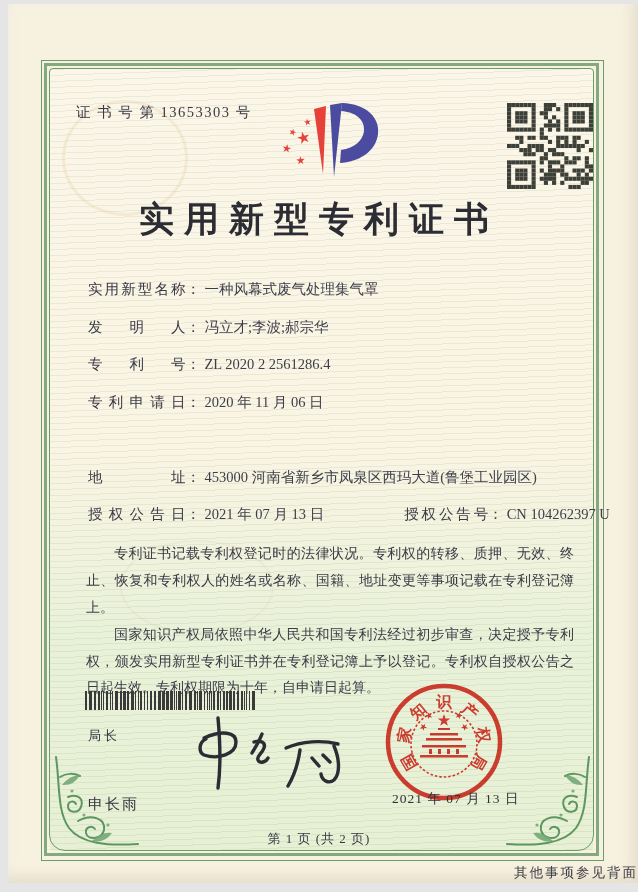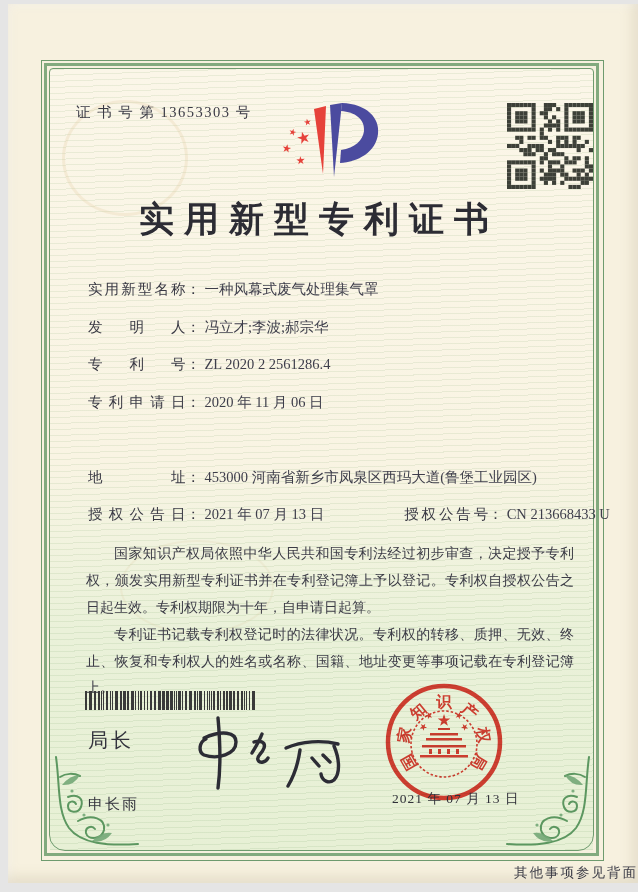--- a/index.html
+++ b/index.html
@@ -32,21 +32,21 @@
        letter-spacing:.5px;vertical-align:bottom;}
   .colon{color:#393944;}
   .val{color:#3e3e4b;margin-left:4px;}
   .lbl2{display:inline-block;width:84px;text-align:justify;text-align-last:justify;color:#393944;
         margin-left:80px;}
   .paras{position:absolute;left:86px;top:541px;width:488px;font-size:14px;line-height:1.92;
          color:#3b3b46;text-align:justify;}
   .paras p{margin:0;text-indent:2em;}
 
   .barcode{position:absolute;left:85px;top:691px;}
-  .signer-title{position:absolute;left:88px;top:727px;font-size:20px;letter-spacing:3px;color:#33333d;}
+  .signer-title{position:absolute;left:88px;top:727px;font-size:13px;letter-spacing:3px;color:#33333d;}
   .signer-name{position:absolute;left:88px;top:795px;font-size:15px;letter-spacing:2px;color:#33333d;}
   .signature{position:absolute;left:188px;top:708px;}
   .seal{position:absolute;left:382px;top:682px;opacity:.94;mix-blend-mode:multiply;}
   .seal text{fill:#df352b;font-weight:700;font-family:"Liberation Serif",serif;}
   .seal-date{position:absolute;left:392px;top:790px;font-size:13.5px;letter-spacing:1px;color:#303039;z-index:5;}
   .page-num{position:absolute;left:0;right:0;top:830px;text-align:center;font-size:13px;color:#3a3a45;letter-spacing:1px;}
   .back-note{position:absolute;left:0;right:0;top:864px;text-align:right;font-size:13.5px;color:#3b3b46;letter-spacing:2px;}
   .flourish{position:absolute;}
   .fl-left{left:50px;top:753px;}
   .fl-right{left:503px;top:753px;transform:scaleX(-1);}
@@ -343,26 +343,26 @@
   <div class="field-row" style="top:355px">
     <span class="lbl">专利号</span><span class="colon">：</span><span class="val">ZL 2020 2 2561286.4</span>
   </div>
   <div class="field-row" style="top:393px">
     <span class="lbl">专利申请日</span><span class="colon">：</span><span class="val">2020 年 11 月 06 日</span>
   </div>
   <div class="field-row" style="top:468px">
     <span class="lbl">地址</span><span class="colon">：</span><span class="val">453000 河南省新乡市凤泉区西玛大道(鲁堡工业园区)</span>
   </div>
   <div class="field-row" style="top:505px">
-    <span class="lbl">授权公告日</span><span class="colon">：</span><span class="val">2021 年 07 月 13 日</span><span class="lbl2">授权公告号</span><span class="colon">：</span><span class="val">CN 213668433 U</span>
+    <span class="lbl">授权公告日</span><span class="colon">：</span><span class="val">2021 年 07 月 13 日</span><span class="lbl2">授权公告号</span><span class="colon">：</span><span class="val">CN 104262397 U</span>
   </div>
 
   <div class="paras">
+    <p>专利证书记载专利权登记时的法律状况。专利权的转移、质押、无效、终止、恢复和专利权人的姓名或名称、国籍、地址变更等事项记载在专利登记簿上。</p>
     <p>国家知识产权局依照中华人民共和国专利法经过初步审查，决定授予专利权，颁发实用新型专利证书并在专利登记簿上予以登记。专利权自授权公告之日起生效。专利权期限为十年，自申请日起算。</p>
-    <p>专利证书记载专利权登记时的法律状况。专利权的转移、质押、无效、终止、恢复和专利权人的姓名或名称、国籍、地址变更等事项记载在专利登记簿上。</p>
   </div>
 
   <svg class="barcode" width="170" height="19" viewBox="0 0 170 19">
       <rect x="0" y="0" width="2" height="19" fill="#3a3a3a"></rect>
       <rect x="4" y="0" width="3" height="19" fill="#3a3a3a"></rect>
       <rect x="9" y="0" width="2" height="19" fill="#3a3a3a"></rect>
       <rect x="13" y="0" width="2" height="19" fill="#3a3a3a"></rect>
       <rect x="16" y="0" width="1" height="19" fill="#3a3a3a"></rect>
       <rect x="18" y="0" width="1" height="19" fill="#3a3a3a"></rect>
       <rect x="21" y="0" width="2" height="19" fill="#3a3a3a"></rect>
@@ -455,14 +455,15 @@
       <rect x="40" y="63" width="44" height="2.5"></rect>
       <rect x="47" y="67" width="3" height="5"></rect>
       <rect x="56" y="67" width="3" height="5"></rect>
       <rect x="65" y="67" width="3" height="5"></rect>
       <rect x="74" y="67" width="3" height="5"></rect>
       <rect x="38" y="73" width="48" height="2.5"></rect>
     </g>
   </svg>
   <div class="seal-date">2021 年 07 月 13 日</div>
 
+  <div class="page-num">第 1 页 (共 2 页)</div>
   <div class="back-note">其他事项参见背面</div>
 </div>
 
 </body></html>

